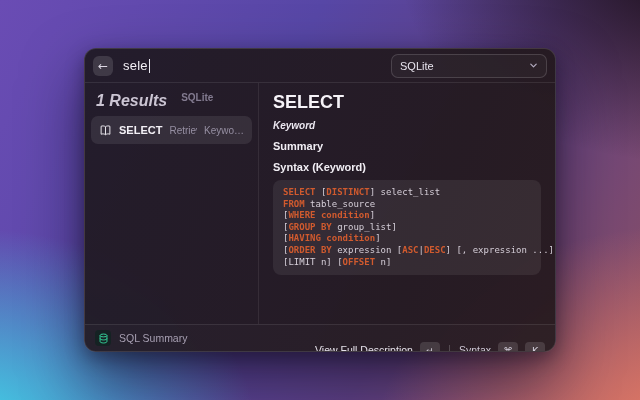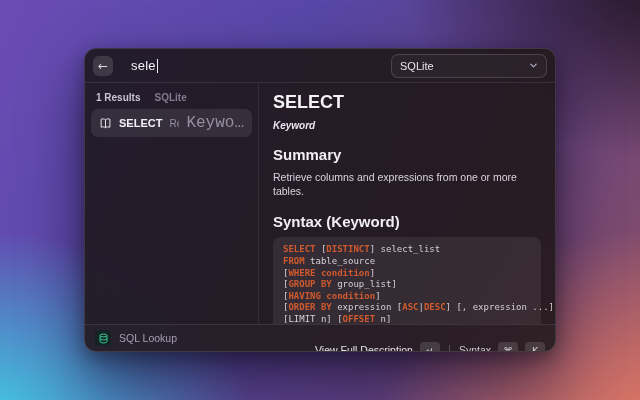--- a/index.html
+++ b/index.html
@@ -22,47 +22,47 @@
     box-shadow:0 28px 60px rgba(10,5,20,0.55), 0 6px 18px rgba(10,5,20,0.35);
     display:flex; flex-direction:column;
   }
 
   
   .searchbar { height:34px; flex:0 0 34px; display:flex; align-items:center; padding:0 8px;
     border-bottom:1px solid rgba(255,255,255,0.09); }
   .back-btn { width:20px; height:20px; border-radius:6px; background:rgba(255,255,255,0.13);
     display:flex; align-items:center; justify-content:center; color:#ddd8e4; font-size:12px;
     cursor:pointer; font-family:"DejaVu Sans", sans-serif; }
-  .query-wrap { display:flex; align-items:center; margin-left:18px; }
+  .query-wrap { display:flex; align-items:center; margin-left:10px; }
   .query { font-size:13px; color:#f3f0f6; letter-spacing:0.2px; }
   .caret { width:1.5px; height:14px; background:#eceaf2; margin-left:1px; }
   .lang-dd { margin-left:auto; width:156px; height:24px; border:1px solid rgba(255,255,255,0.15);
     border-radius:7px; background:rgba(255,255,255,0.03); display:flex; align-items:center;
     justify-content:space-between; padding:0 8px; cursor:pointer; }
   .lang-dd .val { font-size:11px; color:#e8e4ee; }
   .chev { display:flex; color:#b1a9bd; }
 
   
   .body { flex:1; display:flex; overflow:hidden; }
   .sidebar { width:174px; flex:0 0 174px; border-right:1px solid rgba(255,255,255,0.08); padding-top:5px; }
   .side-head { display:flex; gap:14px; padding:4px 11px 3px; }
-  .side-head .res { font-size:10px; color:#cbc5d3; font-weight:600; }
+  .side-head .res { font-size:16px; color:#cbc5d3; font-weight:600;font-style:italic; }
   .side-head .sec { font-size:10px; color:#837b90; font-weight:600; }
   .list { padding:3px 6px; }
   .row { height:28px; border-radius:7px; background:rgba(255,255,255,0.085);
     display:flex; align-items:center; padding:0 8px; gap:7px; cursor:pointer; }
   .row .ttl { font-size:11px; font-weight:700; color:#f3f0f6; white-space:nowrap; }
   .row .sub { font-size:10px; color:#968fa2; white-space:nowrap; overflow:hidden; }
-  .row .acc { margin-left:auto; font-size:16px; color:#968fa2; white-space:nowrap;font-family:Liberation Mono, monospace; }
+  .row .acc { margin-left:auto; font-size:10px; color:#968fa2; white-space:nowrap; }
   .book { display:flex; color:#ece9f0; flex:0 0 auto; }
 
   .detail { flex:1; padding:9px 14px; overflow:hidden; }
   .d-title { font-size:18px; font-weight:700; color:#f6f3f8; margin-bottom:7px; }
   .d-kind { font-size:10px; font-weight:700; color:#eae6ef; margin-bottom:4px;font-style:italic; }
-  .h2 { font-size:15px; font-weight:700; color:#f1eef4; margin-top:15px; margin-bottom:7px; }
+  .h2 { font-size:11px; font-weight:700; color:#f1eef4; margin-top:9px; margin-bottom:7px; }
   .d-summary { font-size:10.5px; color:#d9d4de; line-height:1.35; }
   .codeblock { margin-top:4px; background:rgba(255,255,255,0.07); border-radius:8px;
     padding:7px 10px; font-family:"DejaVu Sans Mono", monospace; font-size:9px;
     line-height:11.6px; color:#d6cfd9; white-space:pre; }
   .codeblock .kw { color:#d05a2e; font-weight:700; }
 
   
   .footer { height:27px; flex:0 0 27px; border-top:1px solid rgba(255,255,255,0.09);
     display:flex; align-items:center; padding:0 10px; gap:8px;
     background:rgba(255,255,255,0.015); }
@@ -122,40 +122,39 @@
           <span class="acc">Keywo…</span>
         </div>
       </div>
     </div>
 
     <div class="detail">
       <div class="d-title">SELECT</div>
       <div class="d-kind">Keyword</div>
 
       <div class="h2">Summary</div>
-      <div class="d-summary">Retrieve columns and expressions from one or more tables.</div>
 
       <div class="h2">Syntax (Keyword)</div>
       <div class="codeblock"><div><span class="kw">SELECT</span><span> [</span><span class="kw">DISTINCT</span><span>] select_list</span></div><div><span class="kw">FROM</span><span> table_source</span></div><div><span>[</span><span class="kw">WHERE condition</span><span>]</span></div><div><span>[</span><span class="kw">GROUP BY</span><span> group_list]</span></div><div><span>[</span><span class="kw">HAVING condition</span><span>]</span></div><div><span>[</span><span class="kw">ORDER BY</span><span> expression [</span><span class="kw">ASC</span><span>|</span><span class="kw">DESC</span><span>] [, expression ...]]</span></div><div><span>[LIMIT n] [</span><span class="kw">OFFSET</span><span> n]</span></div></div>
 
     </div>
 
   </div>
 
   <div class="footer">
     <div class="app-icon">
       <svg width="11" height="11" viewBox="0 0 16 16">
         <g fill="none" stroke="#35d39b" stroke-width="1.4">
           <ellipse cx="8" cy="3.6" rx="5" ry="2.1"></ellipse>
           <path d="M3 3.6 V12.4 C3 13.6 5.2 14.5 8 14.5 C10.8 14.5 13 13.6 13 12.4 V3.6"></path>
           <path d="M3 8 C3 9.2 5.2 10.1 8 10.1 C10.8 10.1 13 9.2 13 8"></path>
         </g>
       </svg>
     </div>
-    <span class="app-name">SQL Lookup</span>
+    <span class="app-name">SQL Summary</span>
 
     <div class="f-right">
       <span class="f-label">View Full Description</span>
       <span class="key">↵</span>
       <span class="f-div"></span>
       <span class="f-label dim">Syntax</span>
       <span class="key">⌘</span>
       <span class="key">K</span>
     </div>
   </div>

